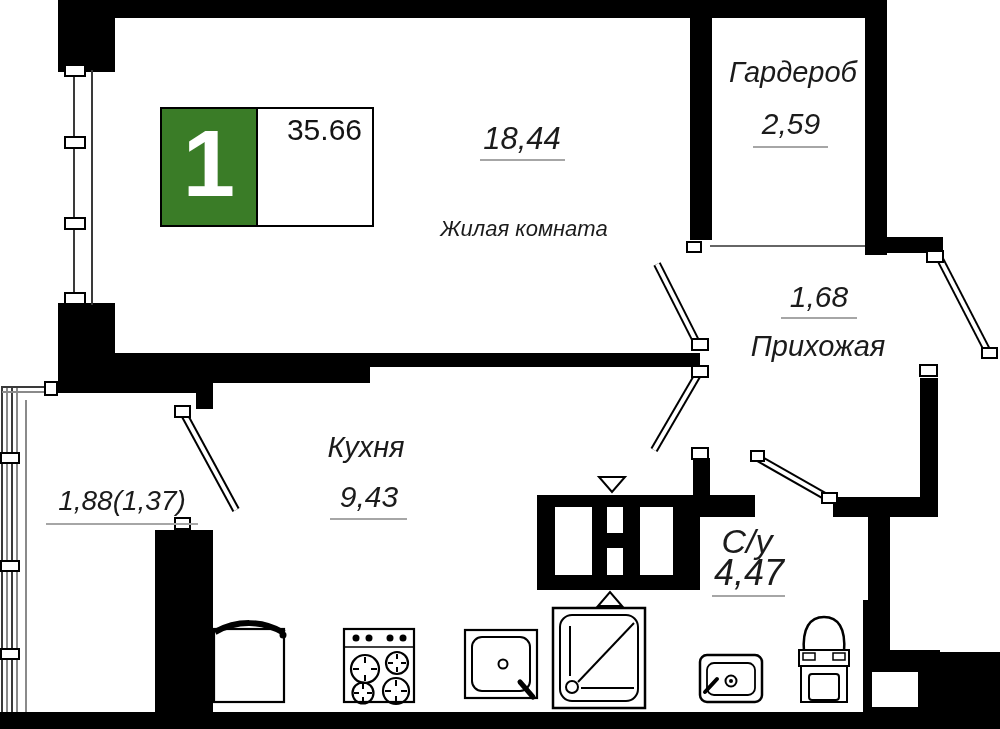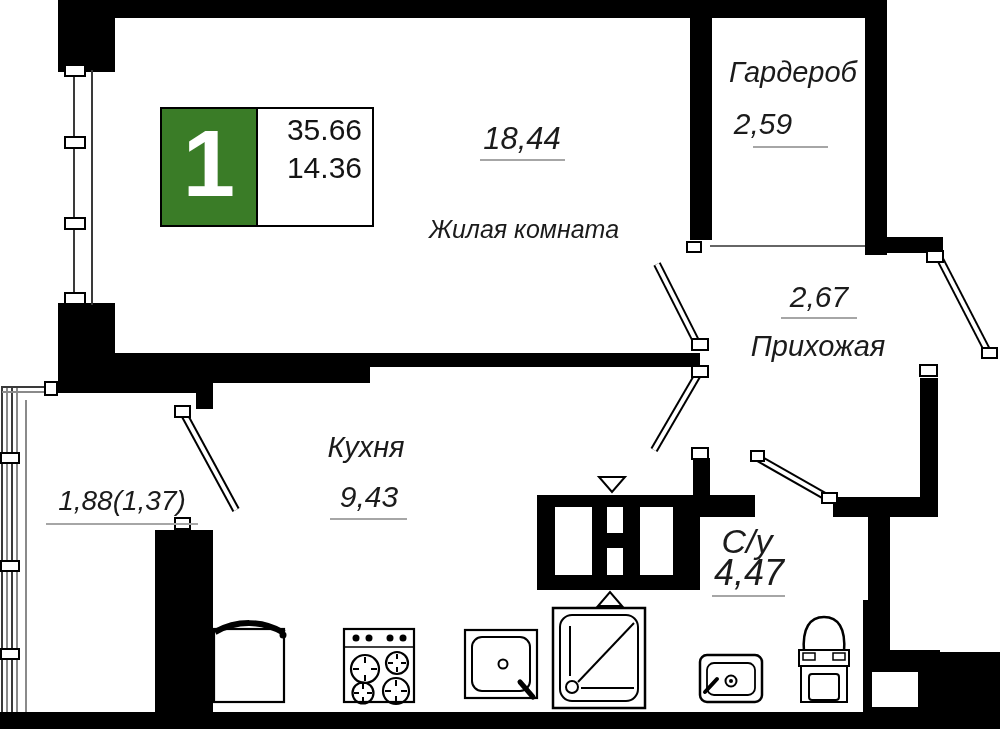--- a/index.html
+++ b/index.html
@@ -179,44 +179,43 @@
       <rect x="799" y="650" width="50" height="16" stroke-width="2"></rect>
       <rect x="803" y="653" width="12" height="7" stroke-width="1.5"></rect>
       <rect x="833" y="653" width="12" height="7" stroke-width="1.5"></rect>
       <rect x="801" y="666" width="46" height="36" stroke-width="2"></rect>
       <rect x="809" y="674" width="30" height="26" rx="3" stroke-width="2"></rect>
     </g>
   </svg>
 
   <div class="txt ra" style="left:522px;top:139px;font-size:31px">18,44</div>
   <div class="ul" style="left:480px;top:159px;width:85px"></div>
-  <div class="txt rn" style="left:524px;top:229px;font-size:25px">Жилая комната</div>
+  <div class="txt rn" style="left:524px;top:229px;font-size:22px">Жилая комната</div>
 
   <div class="txt rn" style="left:793px;top:72px">Гардероб</div>
-  <div class="txt ra" style="left:763px;top:124px">2,59</div>
+  <div class="txt ra" style="left:791px;top:124px">2,59</div>
   <div class="ul" style="left:753px;top:146px;width:75px"></div>
 
-  <div class="txt ra" style="left:819px;top:297px">2,67</div>
+  <div class="txt ra" style="left:819px;top:297px">1,68</div>
   <div class="ul" style="left:781px;top:317px;width:76px"></div>
   <div class="txt rn" style="left:818px;top:346px">Прихожая</div>
 
   <div class="txt rn" style="left:366px;top:447px">Кухня</div>
   <div class="txt ra" style="left:369px;top:497px">9,43</div>
   <div class="ul" style="left:330px;top:518px;width:77px"></div>
 
   <div class="txt ra" style="left:122px;top:501px;font-size:28px">1,88(1,37)</div>
   <div class="ul" style="left:46px;top:523px;width:152px"></div>
 
   <div class="txt rn" style="left:747px;top:541px;font-size:34px">С/у</div>
   <div class="txt ra" style="left:749px;top:573px;font-size:36px">4,47</div>
   <div class="ul" style="left:712px;top:595px;width:73px"></div>
 
   <div class="badge">
     <div class="badge-green">
       <span>1</span>
     </div>
     <div class="badge-nums">
       <div>35.66</div>
-      <div>14.36</div>
     </div>
   </div>
 
 </div>
 
 </body></html>

